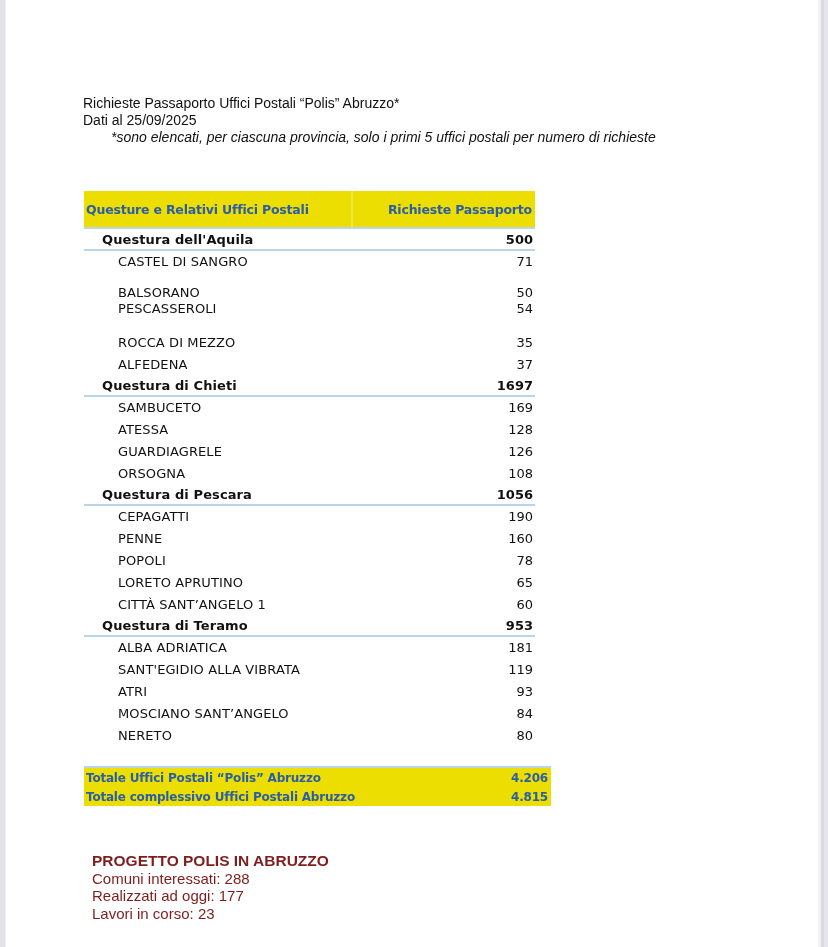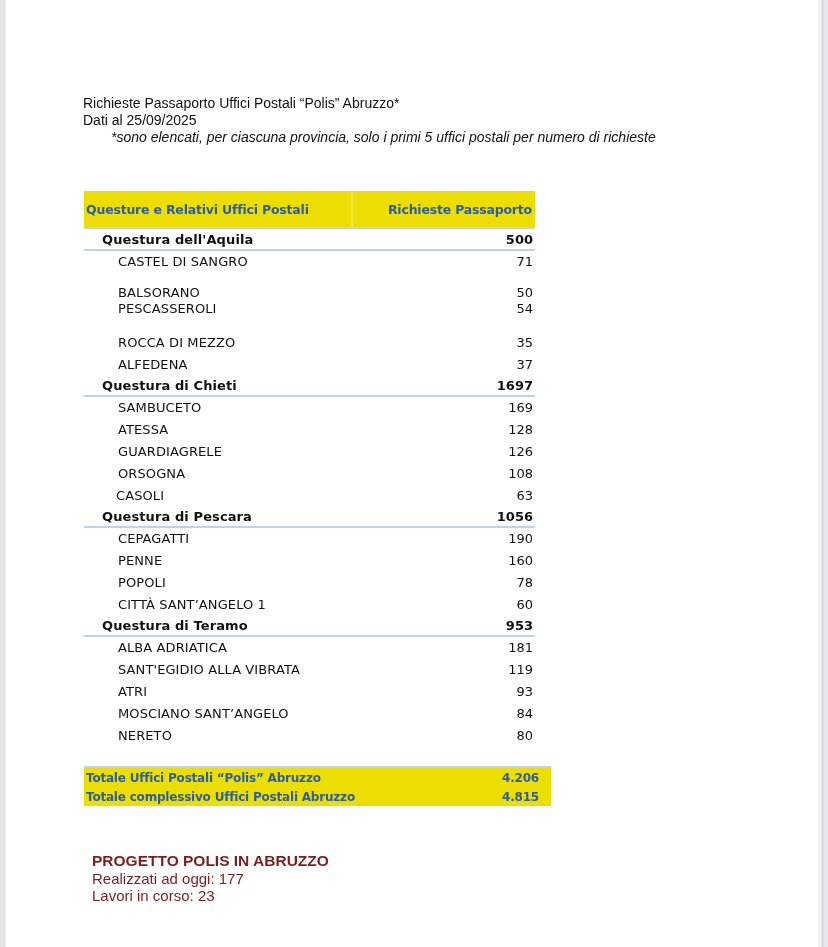--- a/index.html
+++ b/index.html
@@ -46,21 +46,21 @@
 
     .totals {
       position: absolute; left: 84px; top: 766px; width: 467px;
       background: #ecde00; font-family: "DejaVu Sans", sans-serif;
       color: #2a5ea8; font-weight: bold; font-size: 12px;
       border-top: 2px solid #bcd4ea;
       text-align: center;
     }
     .totals .trow { display: flex; justify-content: space-between; height: 19px; align-items: center; letter-spacing: -0.2px; }
     .totals .trow .lbl { padding-left: 2px; }
-    .totals .trow .val { padding-right: 12px; }
+    .totals .trow .val { padding-right: 3px; }
 
     .project { position: absolute; left: 70px; top: 852px; color: #7f1d1d; font-size: 15px; line-height: 17.5px; margin-left: 22px; }
     .project .title { font-weight: bold; font-size: 15.5px; }
   </style>
 </head>
 <body>
 
 <div class="page"></div>
 <div class="right-edge"></div>
 
@@ -115,40 +115,40 @@
     <span class="val">128</span>
   </div>
   <div class="row">
     <span class="lbl">GUARDIAGRELE</span>
     <span class="val">126</span>
   </div>
   <div class="row">
     <span class="lbl">ORSOGNA</span>
     <span class="val">108</span>
   </div>
-  <div class="row">
-    <span class="lbl shift">CASOLI</span>
-    <span class="val">63</span>
-  </div>
 
   <div class="row group">
     <span class="lbl">Questura di Pescara</span>
     <span class="val">1056</span>
   </div>
   <div class="row">
     <span class="lbl">CEPAGATTI</span>
     <span class="val">190</span>
   </div>
   <div class="row">
     <span class="lbl">PENNE</span>
     <span class="val">160</span>
   </div>
   <div class="row">
     <span class="lbl">POPOLI</span>
     <span class="val">78</span>
+  </div>
+  <div class="row">
+    <span class="lbl">LORETO APRUTINO</span>
+    <span class="val">65</span>
   </div>
   <div class="row">
     <span class="lbl">CITTÀ SANT’ANGELO 1</span>
     <span class="val">60</span>
   </div>
 
   <div class="row group">
     <span class="lbl">Questura di Teramo</span>
     <span class="val">953</span>
   </div>
@@ -180,15 +180,16 @@
     <span class="val">4.206</span>
   </div>
   <div class="trow">
     <span class="lbl">Totale complessivo Uffici Postali Abruzzo</span>
     <span class="val">4.815</span>
   </div>
 </div>
 
 <div class="project">
   <div class="title">PROGETTO POLIS IN ABRUZZO</div>
+  <div>Comuni interessati: 288</div>
   <div>Realizzati ad oggi: 177</div>
   <div>Lavori in corso: 23</div>
 </div>
 
 </body></html>

